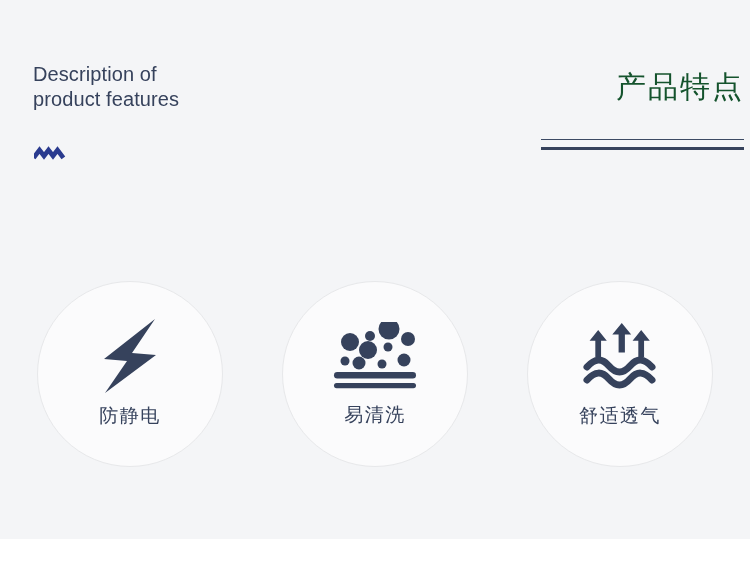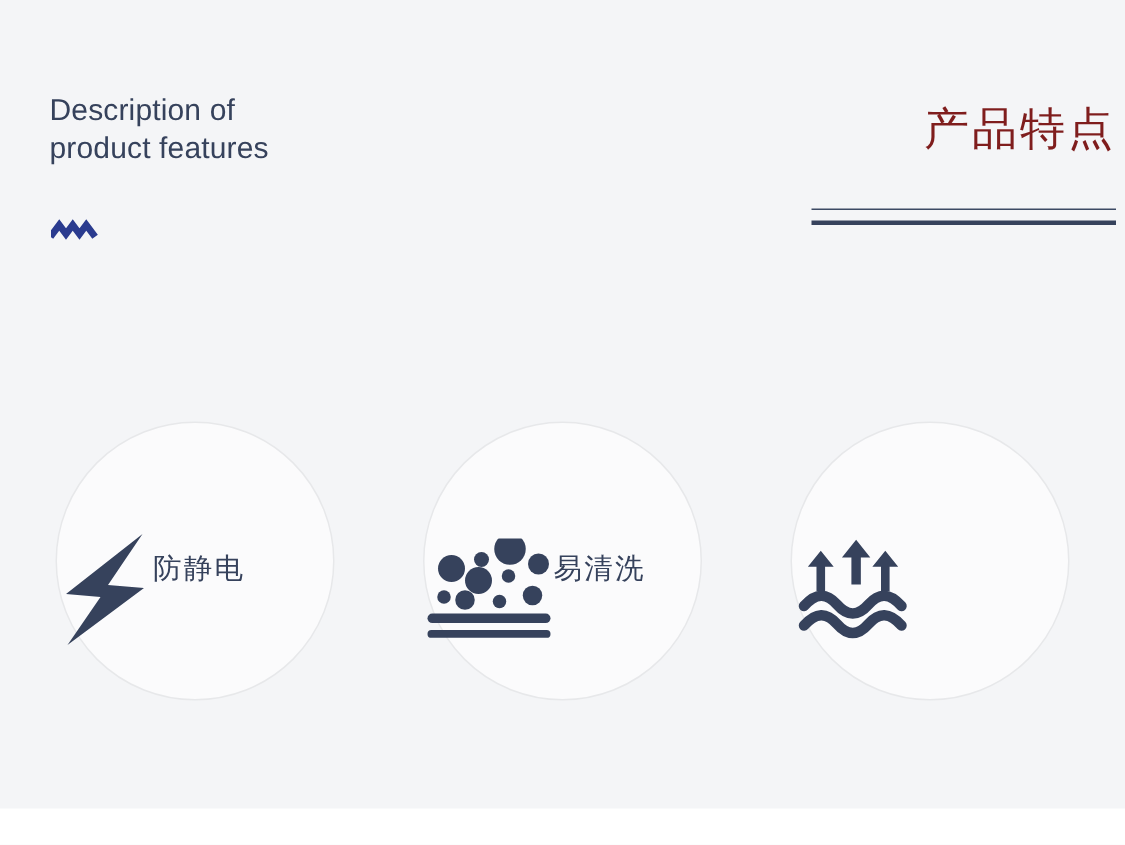--- a/index.html
+++ b/index.html
@@ -56,21 +56,21 @@
   .header-right {
     position: absolute;
     right: 22px;
     top: 66px;
     width: 215px;
     text-align: right;
   }
   .header-right .title-cn {
     font-size: 30px;
     line-height: 42px;
-    color: #7f1d1d;
+    color: #14532d;
     letter-spacing: 2px;
     font-weight: 400;
     margin: 0;
     white-space: nowrap;
   }
   .rule-thin {
     position: absolute;
     right: 22px;
     top: 139px;
     width: 203px;
@@ -96,21 +96,21 @@
   .feature {
     position: absolute;
     top: 0;
     width: 186px;
     height: 186px;
     border-radius: 50%;
     background: #fbfbfc;
     border: 1px solid #e7e8ea;
     box-sizing: border-box;
     display: flex;
-    flex-direction: row;
+    flex-direction: column;
     align-items: center;
     justify-content: flex-start;
   }
   .feature.pos-0 { left: 37px; }
   .feature.pos-1 { left: 282px; font-family: Liberation Mono, monospace; }
   .feature.pos-2 { left: 527px; }
   .feature-icon {
     margin-top: 38px;
     height: 72px;
     display: flex;
@@ -191,16 +191,17 @@
             <path d="M22 34 L22 14 L15 14 L25.5 1 L36 14 L29 14 L29 34 Z" transform="translate(-5,4) scale(0.82) translate(4,4)"></path>
 
             <path d="M22 34 L22 14 L15 14 L25.5 1 L36 14 L29 14 L29 34 Z" transform="translate(18,0) scale(0.9) translate(2,0)"></path>
 
             <path d="M22 34 L22 14 L15 14 L25.5 1 L36 14 L29 14 L29 34 Z" transform="translate(38,4) scale(0.82) translate(4,4)"></path>
           </g>
           <path d="M3 45 C11 36, 18 36, 25 44 C32 52, 39 52, 46 44 C53 36, 60 36, 68 45" fill="none" stroke="#36425c" stroke-width="7" stroke-linecap="round" transform="translate(5,0)"></path>
           <path d="M3 58 C11 49, 18 49, 25 57 C32 65, 39 65, 46 57 C53 49, 60 49, 68 58" fill="none" stroke="#36425c" stroke-width="7" stroke-linecap="round" transform="translate(5,0)"></path>
         </svg>
       </div>
+      <div class="feature-label">舒适透气</div>
     </div>
 
   </div>
 </div>
 
 </body></html>

